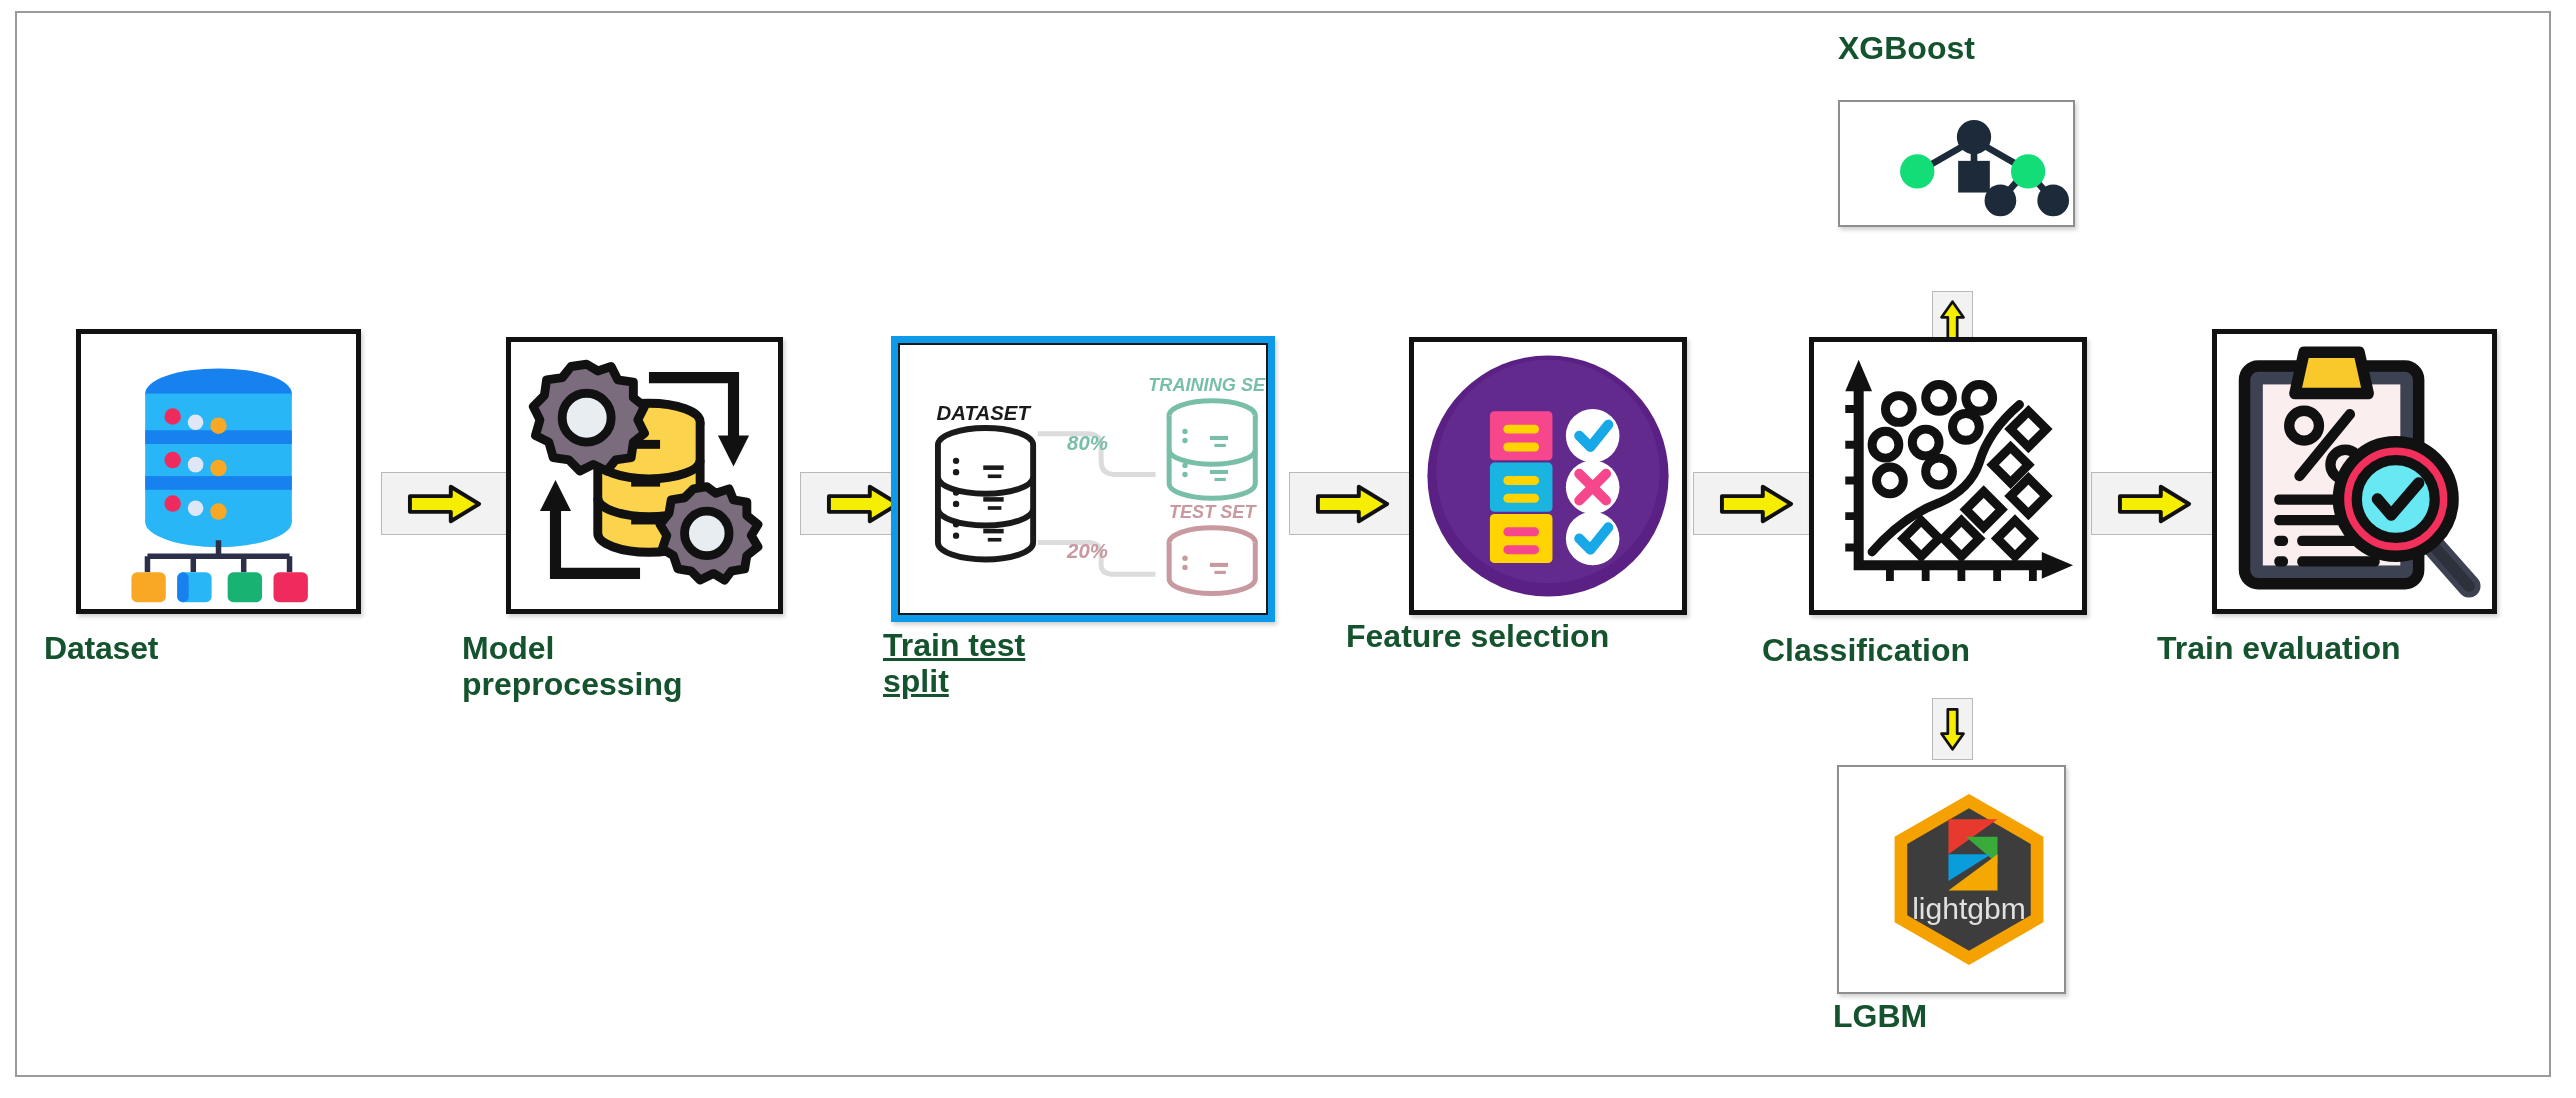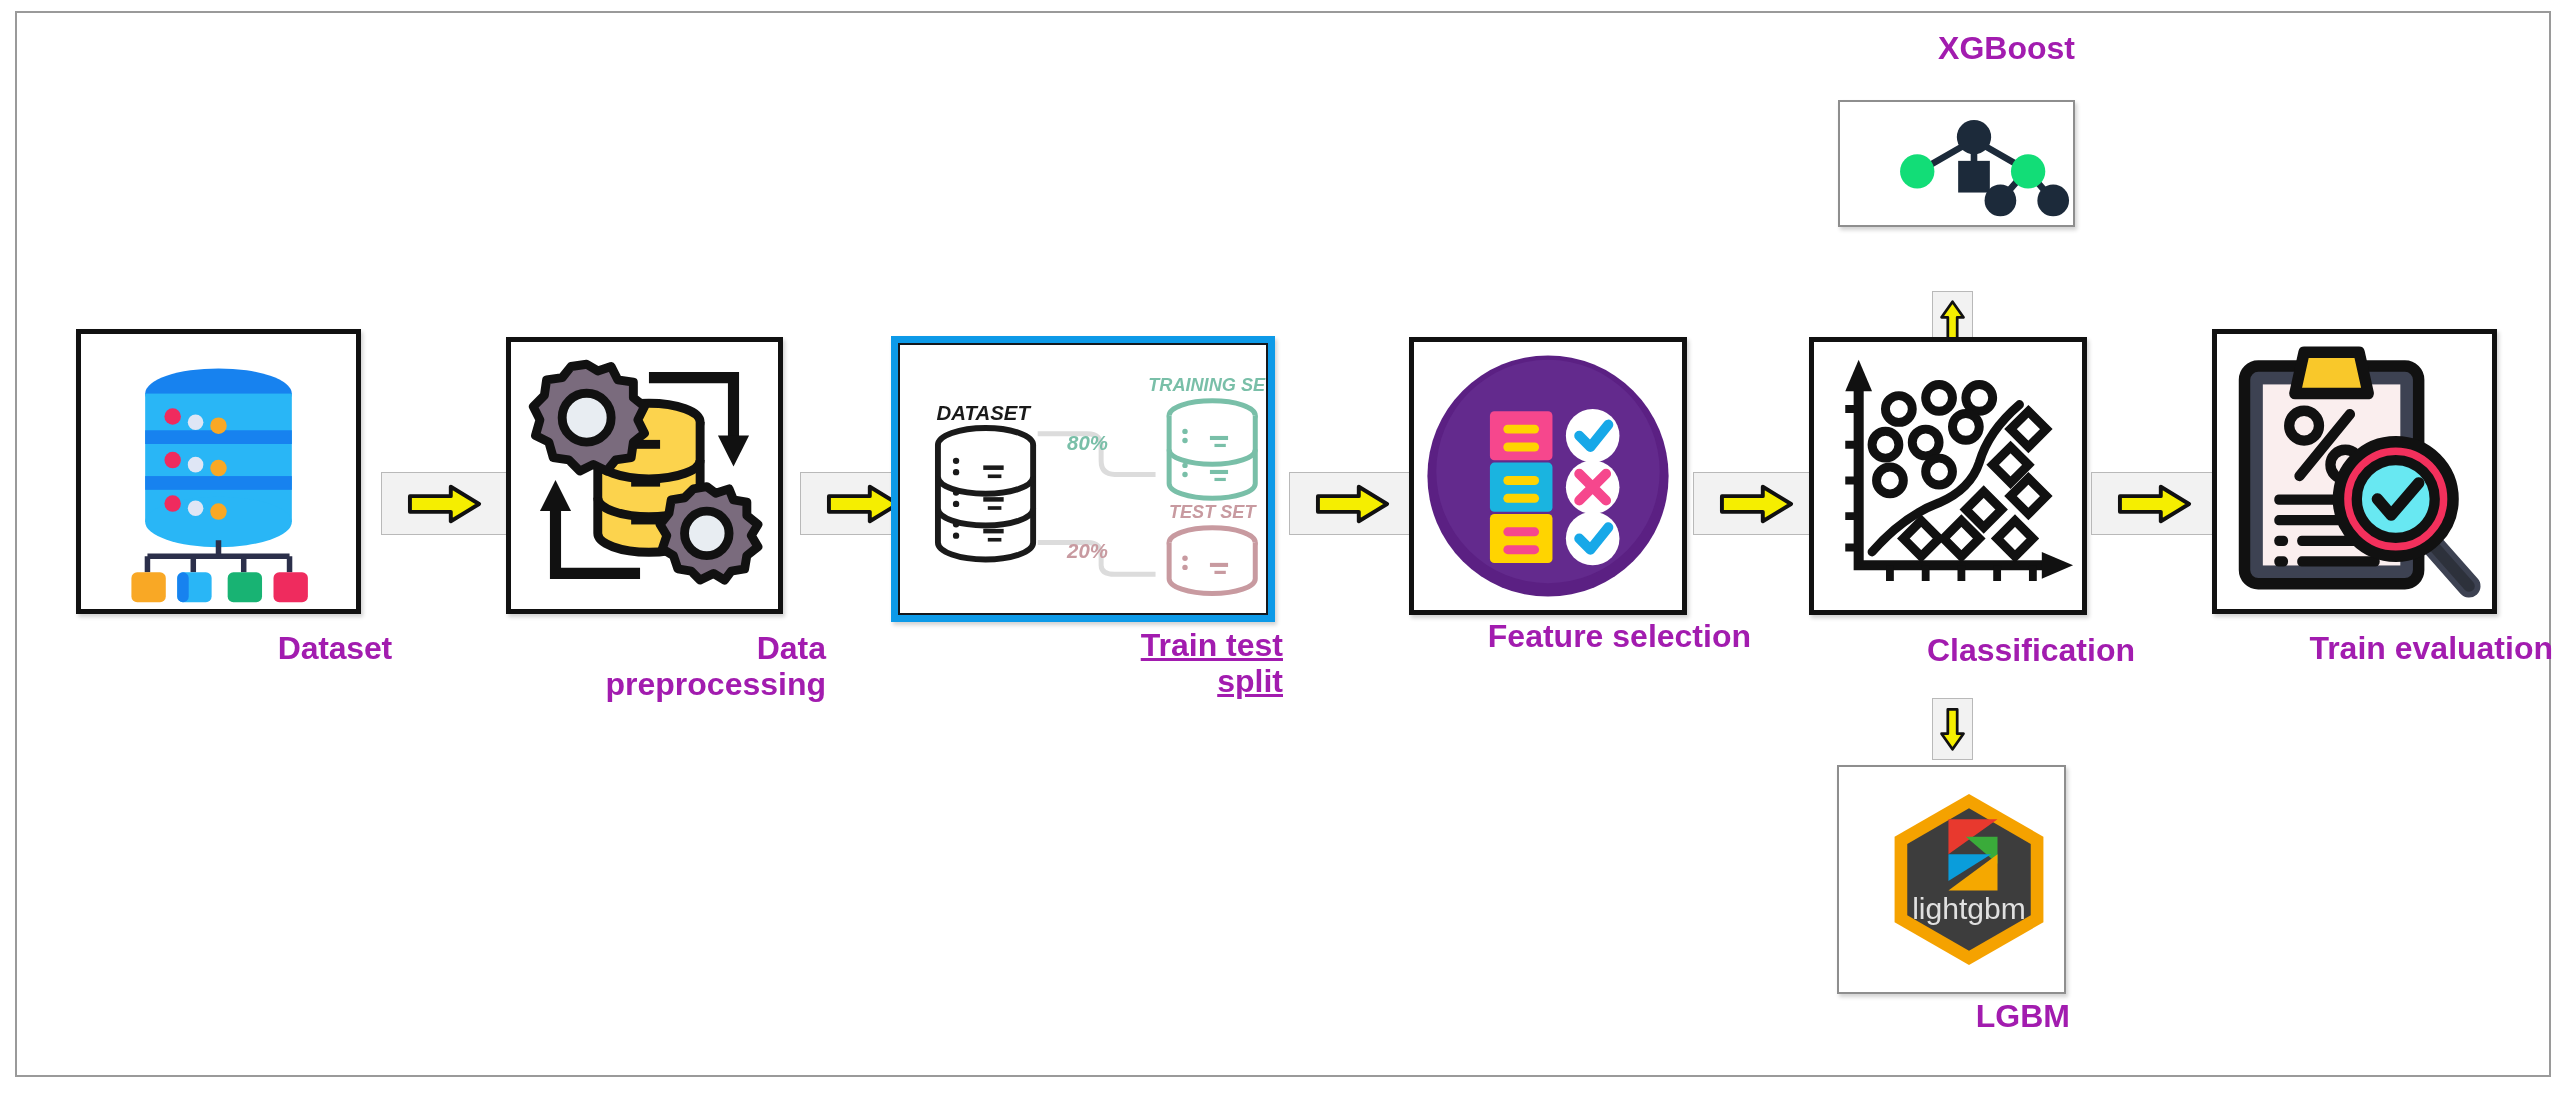--- a/index.html
+++ b/index.html
@@ -48,23 +48,23 @@
     border: 2.4px solid #14171c;
     box-sizing: border-box;
     pointer-events: none;
   }
   .node-box.thin-gray {
     border: 2.4px solid #8e8e8e;
     padding-left: 35px;
   }
   .node-label {
     position: absolute;
-    text-align: right;
+    text-align: left;
     font-weight: bold;
-    color: #a21caf;
+    color: #14532d;
     line-height: 1.12;
     white-space: pre-line;
   }
   .label-lg {
     font-size: 32px;
   }
   .label-dataset {
     font-size: 32px;
     font-weight: bold;
     letter-spacing: -0.2px;
@@ -149,21 +149,21 @@
           <path d="M0 -24 L5 -21 L11 -23 L14 -17 L21 -16 L21 -9 L26 -5 L23 1 L26 7 L21 11 L20 18 L13 19 L9 24 L3 21 L-3 24 L-8 19 L-15 18 L-17 11 L-23 8 L-21 1 L-24 -5 L-19 -10 L-18 -17 L-11 -18 L-7 -23 Z" fill="#7a6b7d" stroke="#111" stroke-width="4" stroke-linejoin="round"></path>
           <circle cx="0" cy="0" r="11" fill="#e8edf2" stroke="#111" stroke-width="4"></circle>
         </g>
 
         <g transform="translate(88,86)">
           <path d="M0 -21 L4 -18 L10 -20 L12 -15 L18 -14 L18 -8 L23 -4 L20 1 L23 6 L18 10 L17 16 L11 17 L8 21 L3 18 L-3 21 L-7 17 L-13 16 L-15 10 L-20 7 L-18 1 L-21 -4 L-17 -9 L-16 -15 L-10 -16 L-6 -20 Z" fill="#7a6b7d" stroke="#111" stroke-width="4" stroke-linejoin="round"></path>
           <circle cx="0" cy="0" r="10" fill="#e8edf2" stroke="#111" stroke-width="4"></circle>
         </g>
       </svg>
     </div>
-    <div class="node-label label-lg" style="left:-44px; top:294px; width:364px;">Data
+    <div class="node-label label-lg" style="left:-44px; top:294px; width:364px;">Model
 preprocessing</div>
   </div>
 
   <div class="arrow-chip" style="left:783px; top:459px; width:127px; height:63px;">
     <svg width="79" height="44" viewBox="0 0 100 56">
       <path d="M6 18 L58 18 L58 6 L94 28 L58 50 L58 38 L6 38 Z" fill="#f5ee00" stroke="#111111" stroke-width="5" stroke-linejoin="round"></path>
     </svg>
   </div>
 
   <div class="node" style="left:874px; top:323px;">

